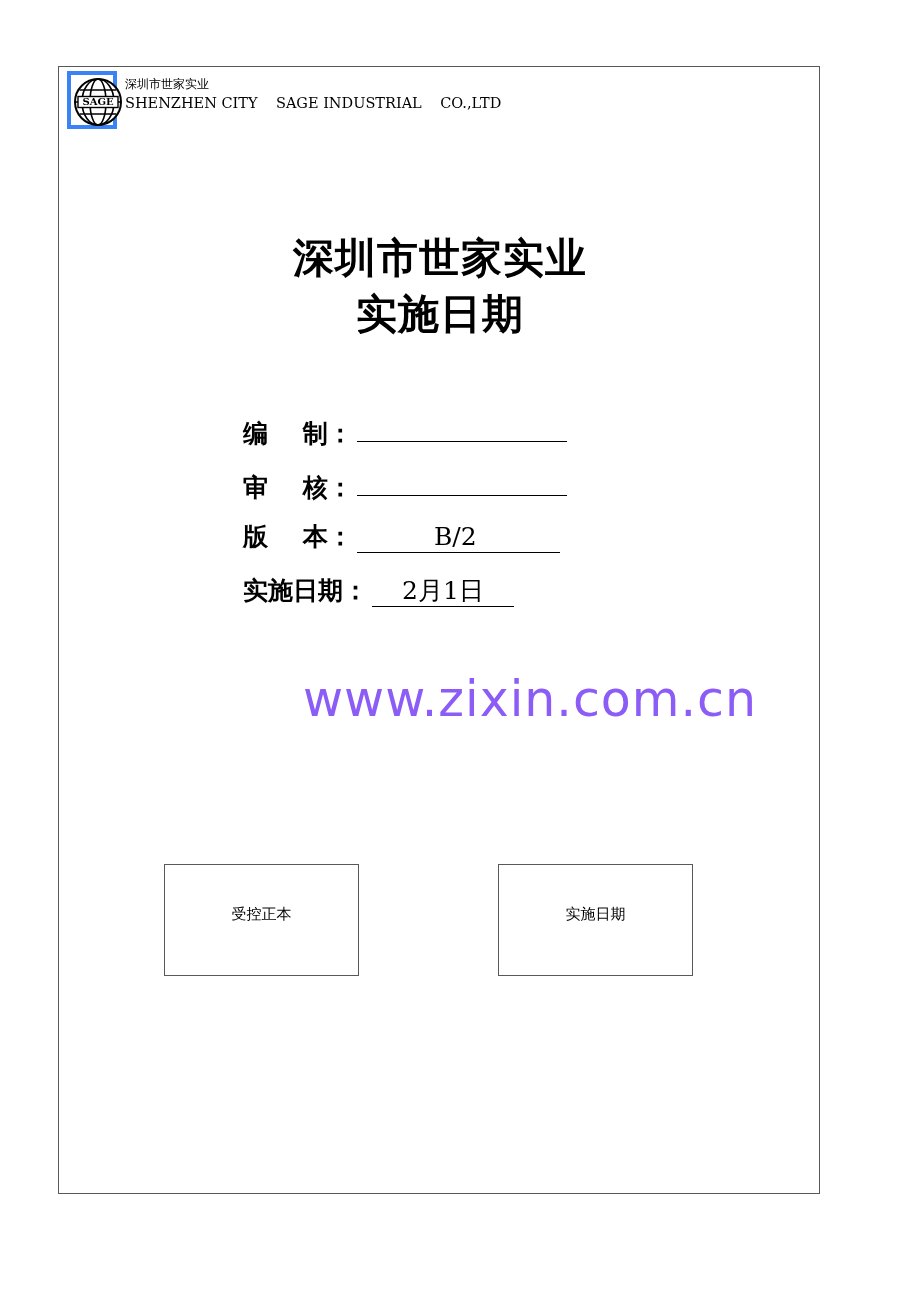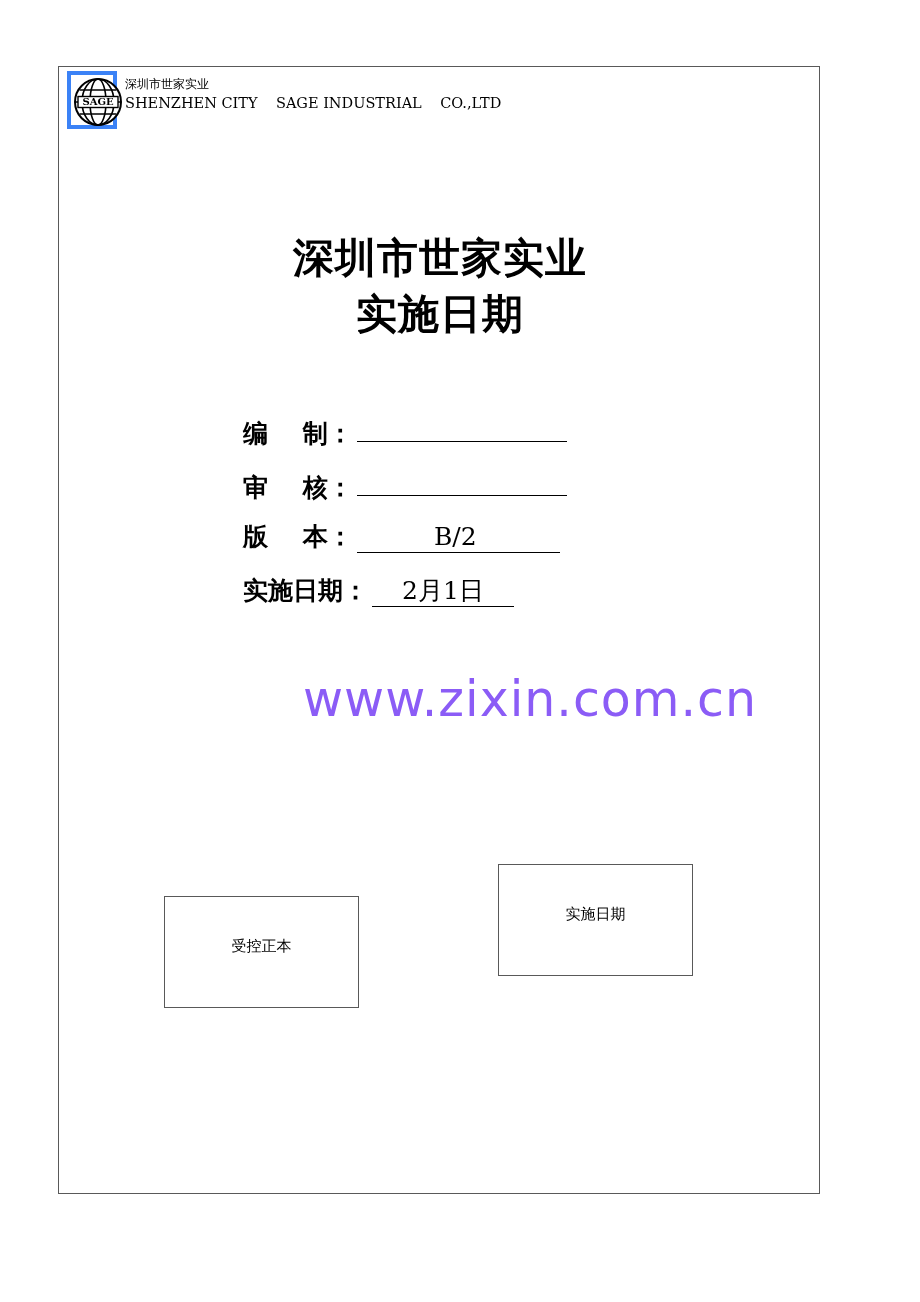--- a/index.html
+++ b/index.html
@@ -149,21 +149,21 @@
   }
   .copy-box {
     position: absolute;
     top: 0;
     width: 195px;
     height: 112px;
     box-sizing: border-box;
     border: 1px solid #595959;
     background: #ffffff;
   }
-  #copy-box-original { left: 105px; margin-top: 32px; }
+  #copy-box-original { left: 105px; }
   #copy-box-duplicate { left: 439px; }
   .copy-box-label {
     position: absolute;
     left: 0;
     top: 39px;
     width: 100%;
     text-align: center;
     font-family: "DejaVu Serif", "Liberation Serif", serif;
     font-size: 15px;
     line-height: 20px;

